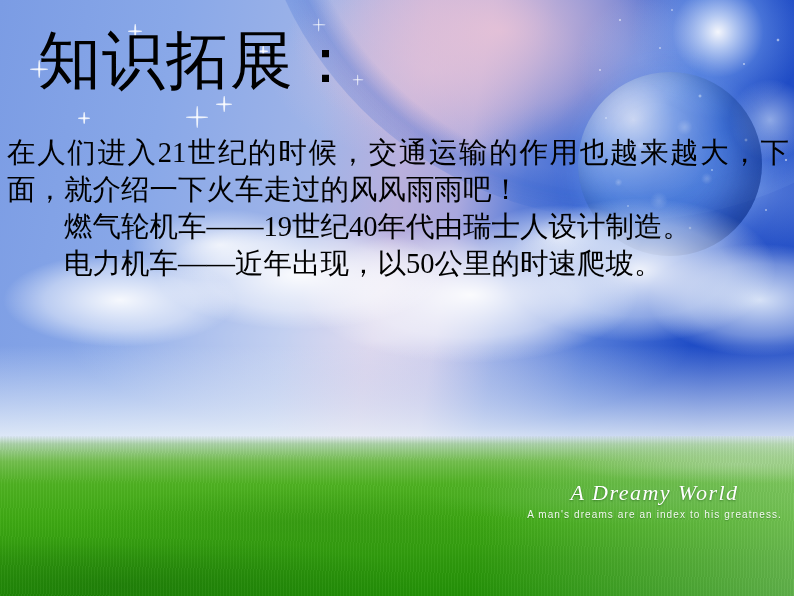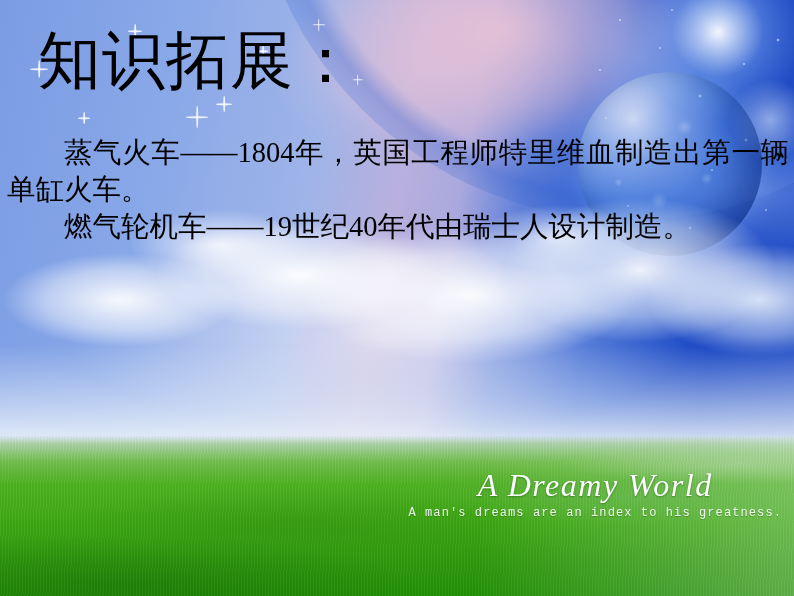--- a/index.html
+++ b/index.html
@@ -204,30 +204,30 @@
 
   #watermark {
     position: absolute;
     right: 12px; bottom: 76px;
     text-align: center;
     color: #ffffff;
   }
   #wm-title {
     font-family: "Liberation Serif", "DejaVu Serif", serif;
     font-style: italic;
-    font-size: 32px;
+    font-size: 22px;
     line-height: 1;
     letter-spacing: 1.5px;
     text-shadow: 0 1px 2px rgba(30,90,20,.55);
     white-space: nowrap;
   }
   #wm-sub {
     margin-top: 5px;
-    font-family: Liberation Mono, monospace;
-    font-size: 12px;
+    font-family: Liberation Sans, sans-serif;
+    font-size: 10px;
     letter-spacing: 1.1px;
     opacity: .92;
     text-shadow: 0 1px 1px rgba(30,90,20,.45);
     white-space: nowrap;
   }
 </style>
 </head>
 <body>
 
 <div id="slide">
@@ -251,22 +251,23 @@
   <div class="layer clouds"></div>
   <div class="layer haze"></div>
   <div class="hill"></div>
   <div class="grass"></div>
   <div class="grass-shade"></div>
   <div class="grass-texture"></div>
 
   <div id="title">知识拓展：</div>
 
   <div id="body-text">
-    <p class="indent">蒸气火车——1804年，英国工程师特里维血制造出第一辆单缸火车。</p>
+    <p>在人们进入21世纪的时候，交通运输的作用也越来越大，下面，就介绍一下火车走过的风风雨雨吧！</p>
     <p class="indent">燃气轮机车——19世纪40年代由瑞士人设计制造。</p>
+    <p class="indent">电力机车——近年出现，以50公里的时速爬坡。</p>
   </div>
 
   <div id="watermark">
     <div id="wm-title">A Dreamy World</div>
     <div id="wm-sub">A man's dreams are an index to his greatness.</div>
   </div>
 
 </div>
 
 </body></html>

